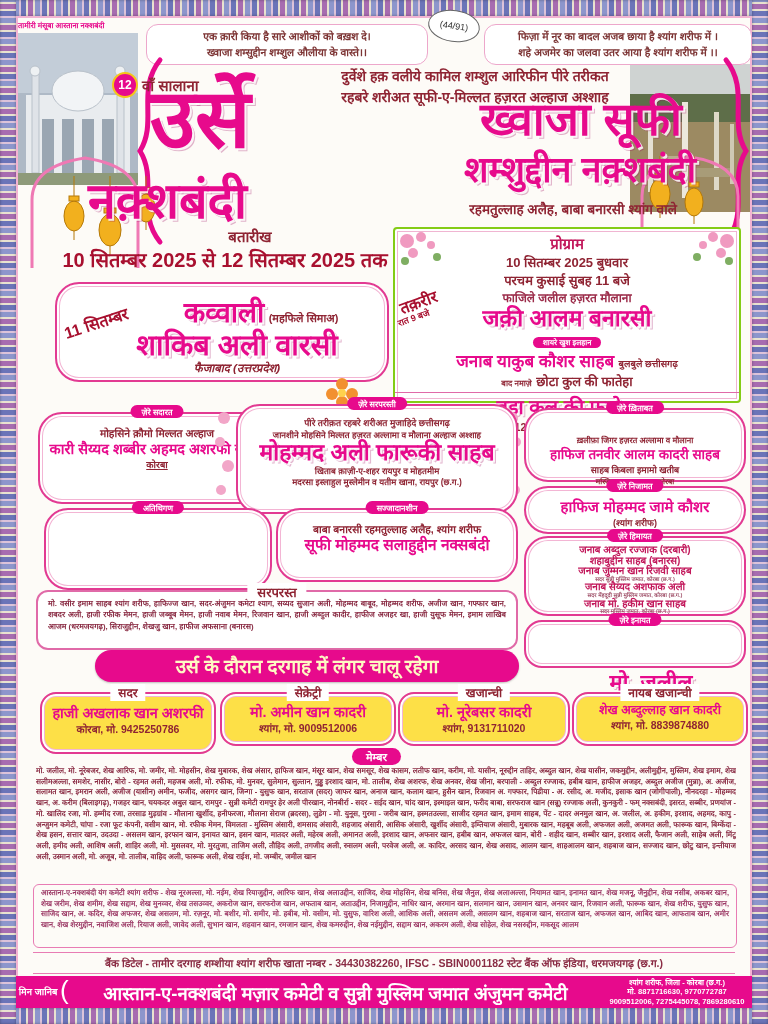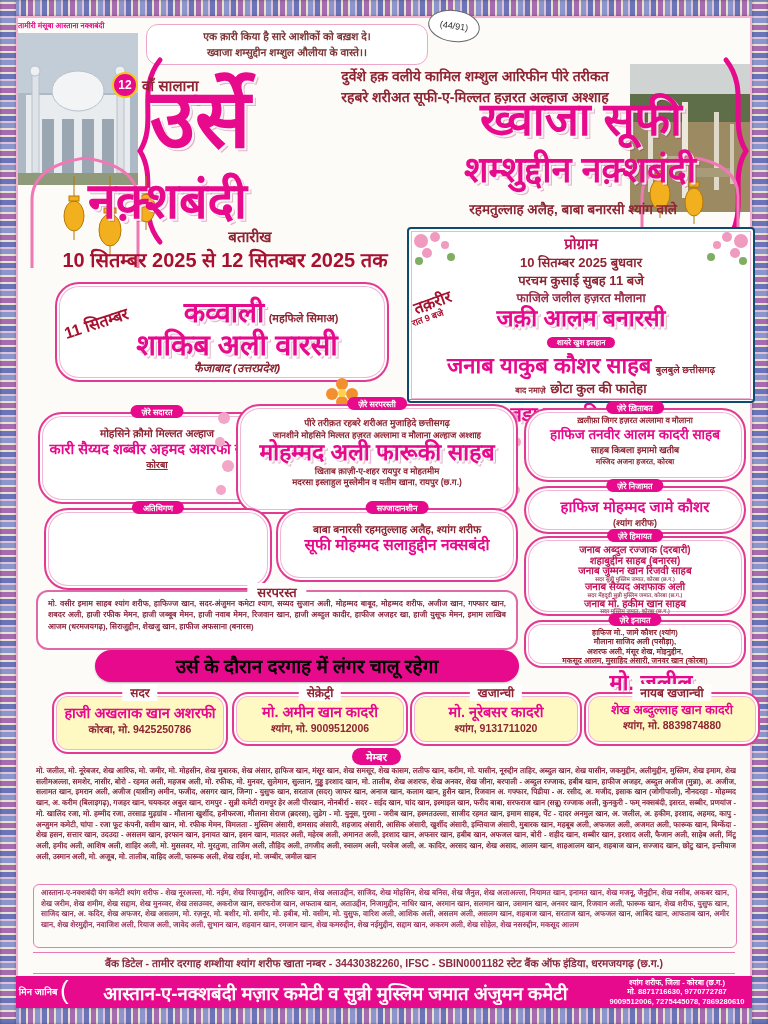--- a/index.html
+++ b/index.html
@@ -18,28 +18,28 @@
   .dkred{color:#a8102f;}
   .magenta{color:#e70a8c;}
   .b{font-weight:bold;}
   .ctr{text-align:center;}
   .pop{text-shadow:2px 2px 0 rgba(255,255,255,.85),3px 3px 0 rgba(158,11,92,.30);}
   .cpl{background:#fff;border:1.5px solid #eda7cb;border-radius:12px;font-size:10.5px;line-height:1.55;
        font-weight:bold;color:#7d3535;text-align:center;padding:3px 4px;}
   .obox{background:#fff;border:2px solid #e23a92;border-radius:24px;box-shadow:inset 0 0 0 2px #fff,inset 0 0 0 3px #f3b5d4;}
   .pill{position:absolute;top:-9px;left:50%;transform:translateX(-50%);background:#e70a8c;color:#fff;
         font-size:8px;font-weight:bold;padding:1px 11px;border-radius:9px;white-space:nowrap;}
-  .offbox{background:#fef9c3;border:2px solid #e23a92;border-radius:16px;box-shadow:inset 0 0 0 2px #fff,inset 0 0 0 3px #f3b5d4;margin-left:12px;}
+  .offbox{background:#fde047;border:2px solid #e23a92;border-radius:16px;box-shadow:inset 0 0 0 2px #fff,inset 0 0 0 3px #f3b5d4;}
   .role{position:absolute;top:-10px;left:50%;transform:translateX(-50%);background:#fff;color:#8f2433;
         font-weight:bold;font-size:12px;padding:0 8px;white-space:nowrap;}
   .tinytxt{font-size:7.4px;line-height:1.45;color:#8a2c44;text-align:justify;font-weight:bold;}
   .legendbox{background:#fff;border:2px solid #e06aa8;border-radius:12px;}
   .legend{position:absolute;top:-9px;left:50%;transform:translateX(-50%);background:#fff;color:#8f2433;
           font-weight:bold;font-size:13px;padding:0 10px;white-space:nowrap;}
-  .banner{background:#e70a8c;border-radius:17px;color:#000000;font-weight:bold;font-size:19px;
+  .banner{background:#e70a8c;border-radius:17px;color:#fef9c3;font-weight:bold;font-size:19px;
           display:flex;align-items:center;justify-content:center;box-shadow:0 1px 2px rgba(0,0,0,.25);}
   .progrow{width:100%;text-align:center;}
   .footer-band{background:#e70a8c;display:flex;align-items:center;color:#fff;}
 </style>
 </head>
 <body>
 
 <div class="poster">
 
   <div class="abs bh" style="top:0;"></div>
@@ -80,20 +80,24 @@
     <rect x="66" y="104" width="34" height="9" fill="#a89c78"></rect>
   </svg>
 
   <div class="abs cpl" style="left:146px;top:24px;width:272px;">
     <div>एक क़ारी किया है सारे आशीकों को बख़श दे।</div>
     <div>ख्वाजा शम्सुद्दीन शम्शुल औलीया के वास्ते।।</div>
   </div>
   <div class="abs" style="left:428px;top:10px;width:50px;height:30px;background:#fff;border:1.5px solid #666;border-radius:50%;
        display:flex;align-items:center;justify-content:center;font-size:9px;color:#333;transform:rotate(8deg);">
     <span>(44/91)</span>
+  </div>
+  <div class="abs cpl" style="left:484px;top:24px;width:258px;">
+    <div>फिज़ा में नूर का बादल अजब छाया है श्यांग शरीफ में ।</div>
+    <div>शहे अजमेर का जलवा उतर आया है श्यांग शरीफ में ।।</div>
   </div>
 
   <div class="abs ctr maroon b" style="left:300px;top:66px;width:350px;font-size:14px;line-height:1.5;">
     <div>दुर्वेशे हक़ वलीये कामिल शम्शुल आरिफीन पीरे तरीकत</div>
     <div>रहबरे शरीअत सूफी-ए-मिल्लत हज़रत अल्हाज अश्शाह</div>
   </div>
 
   <svg class="abs" style="left:130px;top:56px;" width="34" height="190">
     <path d="M30,4 C6,34 28,66 10,95 C28,124 6,156 30,186" fill="none" stroke="#e70a8c" stroke-width="5" stroke-linecap="round"></path>
   </svg>
@@ -165,22 +169,22 @@
   <svg class="abs" style="left:322px;top:376px;" width="40" height="34">
     <g fill="#f29030">
         <circle cx="20" cy="8" r="6"></circle>
         <circle cx="10" cy="18" r="6"></circle>
         <circle cx="30" cy="18" r="6"></circle>
         <circle cx="20" cy="26" r="6"></circle>
       </g>
     <circle cx="20" cy="17" r="4" fill="#ffd24d"></circle>
   </svg>
 
-  <div class="abs" style="left:393px;top:227px;width:344px;height:172px;background:#fff;border:2px solid #0c4a6e;
-       box-shadow:inset 0 0 0 2px #fff,inset 0 0 0 3px #f0b5d2;border-radius:4px;margin-left:14px;">
+  <div class="abs" style="left:393px;top:227px;width:344px;height:172px;background:#fff;border:2px solid #84cc16;
+       box-shadow:inset 0 0 0 2px #fff,inset 0 0 0 3px #f0b5d2;border-radius:4px;">
     <svg class="abs" style="left:2px;top:2px;" width="54" height="44">
       <g fill="#f09ac0">
           <circle cx="10" cy="10" r="7"></circle>
           <circle cx="24" cy="6" r="5"></circle>
           <circle cx="16" cy="22" r="5"></circle>
           <circle cx="34" cy="14" r="4"></circle>
         </g>
       <g fill="#7fae62">
           <circle cx="40" cy="26" r="4"></circle>
           <circle cx="8" cy="30" r="4"></circle>
@@ -202,21 +206,21 @@
     <div class="progrow maroon b" style="font-size:13px;">10 सितम्बर 2025 बुधवार</div>
     <div class="progrow maroon b" style="font-size:13px;">परचम कुसाई सुबह 11 बजे</div>
     <div class="abs dkred b" style="left:4px;top:62px;font-size:16px;transform:rotate(-20deg);">तक़रीर</div>
     <div class="abs dkred b" style="left:2px;top:82px;font-size:9px;transform:rotate(-20deg);">रात 9 बजे</div>
     <div class="progrow b" style="font-size:12px;color:#9c2c4a;">फाजिले जलील हज़रत मौलाना</div>
     <div class="progrow magenta b pop" style="font-size:23px;line-height:1.1;">जक़ी आलम बनारसी</div>
     <div class="progrow">
       <span style="background:#e70a8c;color:#fff;font-size:7.5px;font-weight:bold;padding:1px 10px;border-radius:8px;">शायरे खुश इलहान</span>
     </div>
     <div class="progrow" style="white-space:nowrap;">
-      <span class="magenta b" style="font-size:22px;">जनाब याकुब कौशर साहब</span>
+      <span class="magenta b" style="font-size:17px;">जनाब याकुब कौशर साहब</span>
       <span class="maroon b" style="font-size:9.5px;">बुलबुले छत्तीसगढ़</span>
     </div>
     <div class="progrow">
       <span class="maroon b" style="font-size:8px;">बाद नमाज़े</span>
       <span class="maroon b" style="font-size:13px;">छोटा कुल की फातेहा</span>
     </div>
     <div style="border-top:1.5px solid #e06aa8;margin-top:2px;">
       <div class="progrow magenta b pop" style="font-size:20px;">बड़ा कुल की फातेहा</div>
       <div class="progrow maroon b" style="font-size:10.5px;">12 सितम्बर 2025, सुबह से</div>
     </div>
@@ -249,21 +253,21 @@
     <span class="pill">ज़ेरे सरपरस्ती</span>
     <div class="ctr maroon b" style="margin-top:10px;font-size:9px;">पीरे तरीक़त रहबरे शरीअत मुजाहिदे छत्तीसगढ़</div>
     <div class="ctr maroon b" style="font-size:8.5px;">जानशीने मोहसिने मिल्लत हज़रत अल्लामा व मौलाना अल्हाज अश्शाह</div>
     <div class="ctr magenta b pop" style="font-size:23px;line-height:1.1;white-space:nowrap;">मोहम्मद अली फारूकी साहब</div>
     <div class="ctr maroon b" style="font-size:8.5px;">खिताब क़ाज़ी-ए-शहर रायपुर व मोहतमीम</div>
     <div class="ctr maroon b" style="font-size:8.5px;">मदरसा इस्लाहुल मुस्लेमीन व यतीम खाना, रायपुर (छ.ग.)</div>
   </div>
 
   <div class="abs obox" style="left:524px;top:408px;width:218px;height:70px;">
     <span class="pill">ज़ेरे ख़िताबत</span>
-    <div class="ctr maroon b" style="margin-top:4px;font-size:8px;font-family:Liberation Serif, serif;">ख़लीफ़ा जिगर हज़रत अल्लामा व मौलाना</div>
+    <div class="ctr maroon b" style="margin-top:24px;font-size:8px;">ख़लीफ़ा जिगर हज़रत अल्लामा व मौलाना</div>
     <div class="ctr magenta b" style="font-size:13.5px;white-space:nowrap;">हाफिज तनवीर आलम कादरी साहब</div>
     <div class="ctr maroon b" style="font-size:9px;">साहब किबला इमामो खतीब</div>
     <div class="ctr maroon b" style="font-size:7.5px;">मस्जिद अजना हजरत, कोरबा</div>
   </div>
 
   <div class="abs obox" style="left:524px;top:486px;width:218px;height:44px;">
     <span class="pill">ज़ेरे निजामत</span>
     <div class="ctr magenta b" style="margin-top:8px;font-size:15px;white-space:nowrap;">हाफिज मोहम्मद जामे कौशर</div>
     <div class="ctr maroon b" style="font-size:9px;">(श्यांग शरीफ)</div>
   </div>
@@ -287,26 +291,20 @@
       <div class="b" style="font-size:5.6px;color:#a0526a;">सदर सुन्नी मुस्लिम जमात, कोरबा (छ.ग.)</div>
       <div class="b" style="font-size:10px;color:#c2185b;">जनाब सैय्यद अशफाक अली</div>
       <div class="b" style="font-size:5.6px;color:#a0526a;">सदर मेंहदूदी सुन्नी मुस्लिम जमात, कोरबा (छ.ग.)</div>
       <div class="b" style="font-size:10px;color:#c2185b;">जनाब मो. हकीम खान साहब</div>
       <div class="b" style="font-size:5.6px;color:#a0526a;">सदर मुस्लिम जमात, कोरबा (छ.ग.)</div>
     </div>
   </div>
 
   <div class="abs obox" style="left:524px;top:620px;width:218px;height:44px;border-radius:18px;">
     <span class="pill">ज़ेरे इनायत</span>
-    <div class="ctr maroon b" style="margin-top:6px;font-size:7.6px;line-height:1.25;">
-      <div>हाफिज मो., जामे कौशर (श्यांग)</div>
-      <div>मौलाना साजिद अली (पसौड़ा),</div>
-      <div>अशरफ अली, मंसूर शेख, मोइनुद्दीन,</div>
-      <div>मकसूद आलम, मुसाहिद अंसारी, जनवर खान (कोरबा)</div>
-    </div>
   </div>
 
   <div class="abs legendbox" style="left:36px;top:590px;width:478px;height:56px;">
     <span class="legend">सरपरस्त</span>
     <div class="tinytxt" style="padding:6px 10px 0 10px;font-size:7.8px;">मो. वसीर इमाम साहब श्यांग शरीफ, हाफिज्ज खान, सदर-अंजुमन कमेटी श्यांग, सैय्यद सुजान अली, मोहम्मद बाबूद, मोहम्मद शरीफ, अजीज खान, गफ्फार खान, शबदर अली, हाजी रफीक मेमन, हाजी जब्बूब मेमन, हाजी नवाब मेमन, रिजवान खान, हाजी अब्दुल कादीर, हाफीज अजहर खा, हाजी युसूफ मेमन, इमाम लाखिब आजम (धरमजयगढ़), सिराजुद्दीन, शेखजु खान, हाफीज अफसाना (बनारस)</div>
   </div>
 
   <div class="abs banner" style="left:95px;top:650px;width:424px;height:32px;">
     <span>उर्स के दौरान दरगाह में लंगर चालू रहेगा</span>
   </div>

